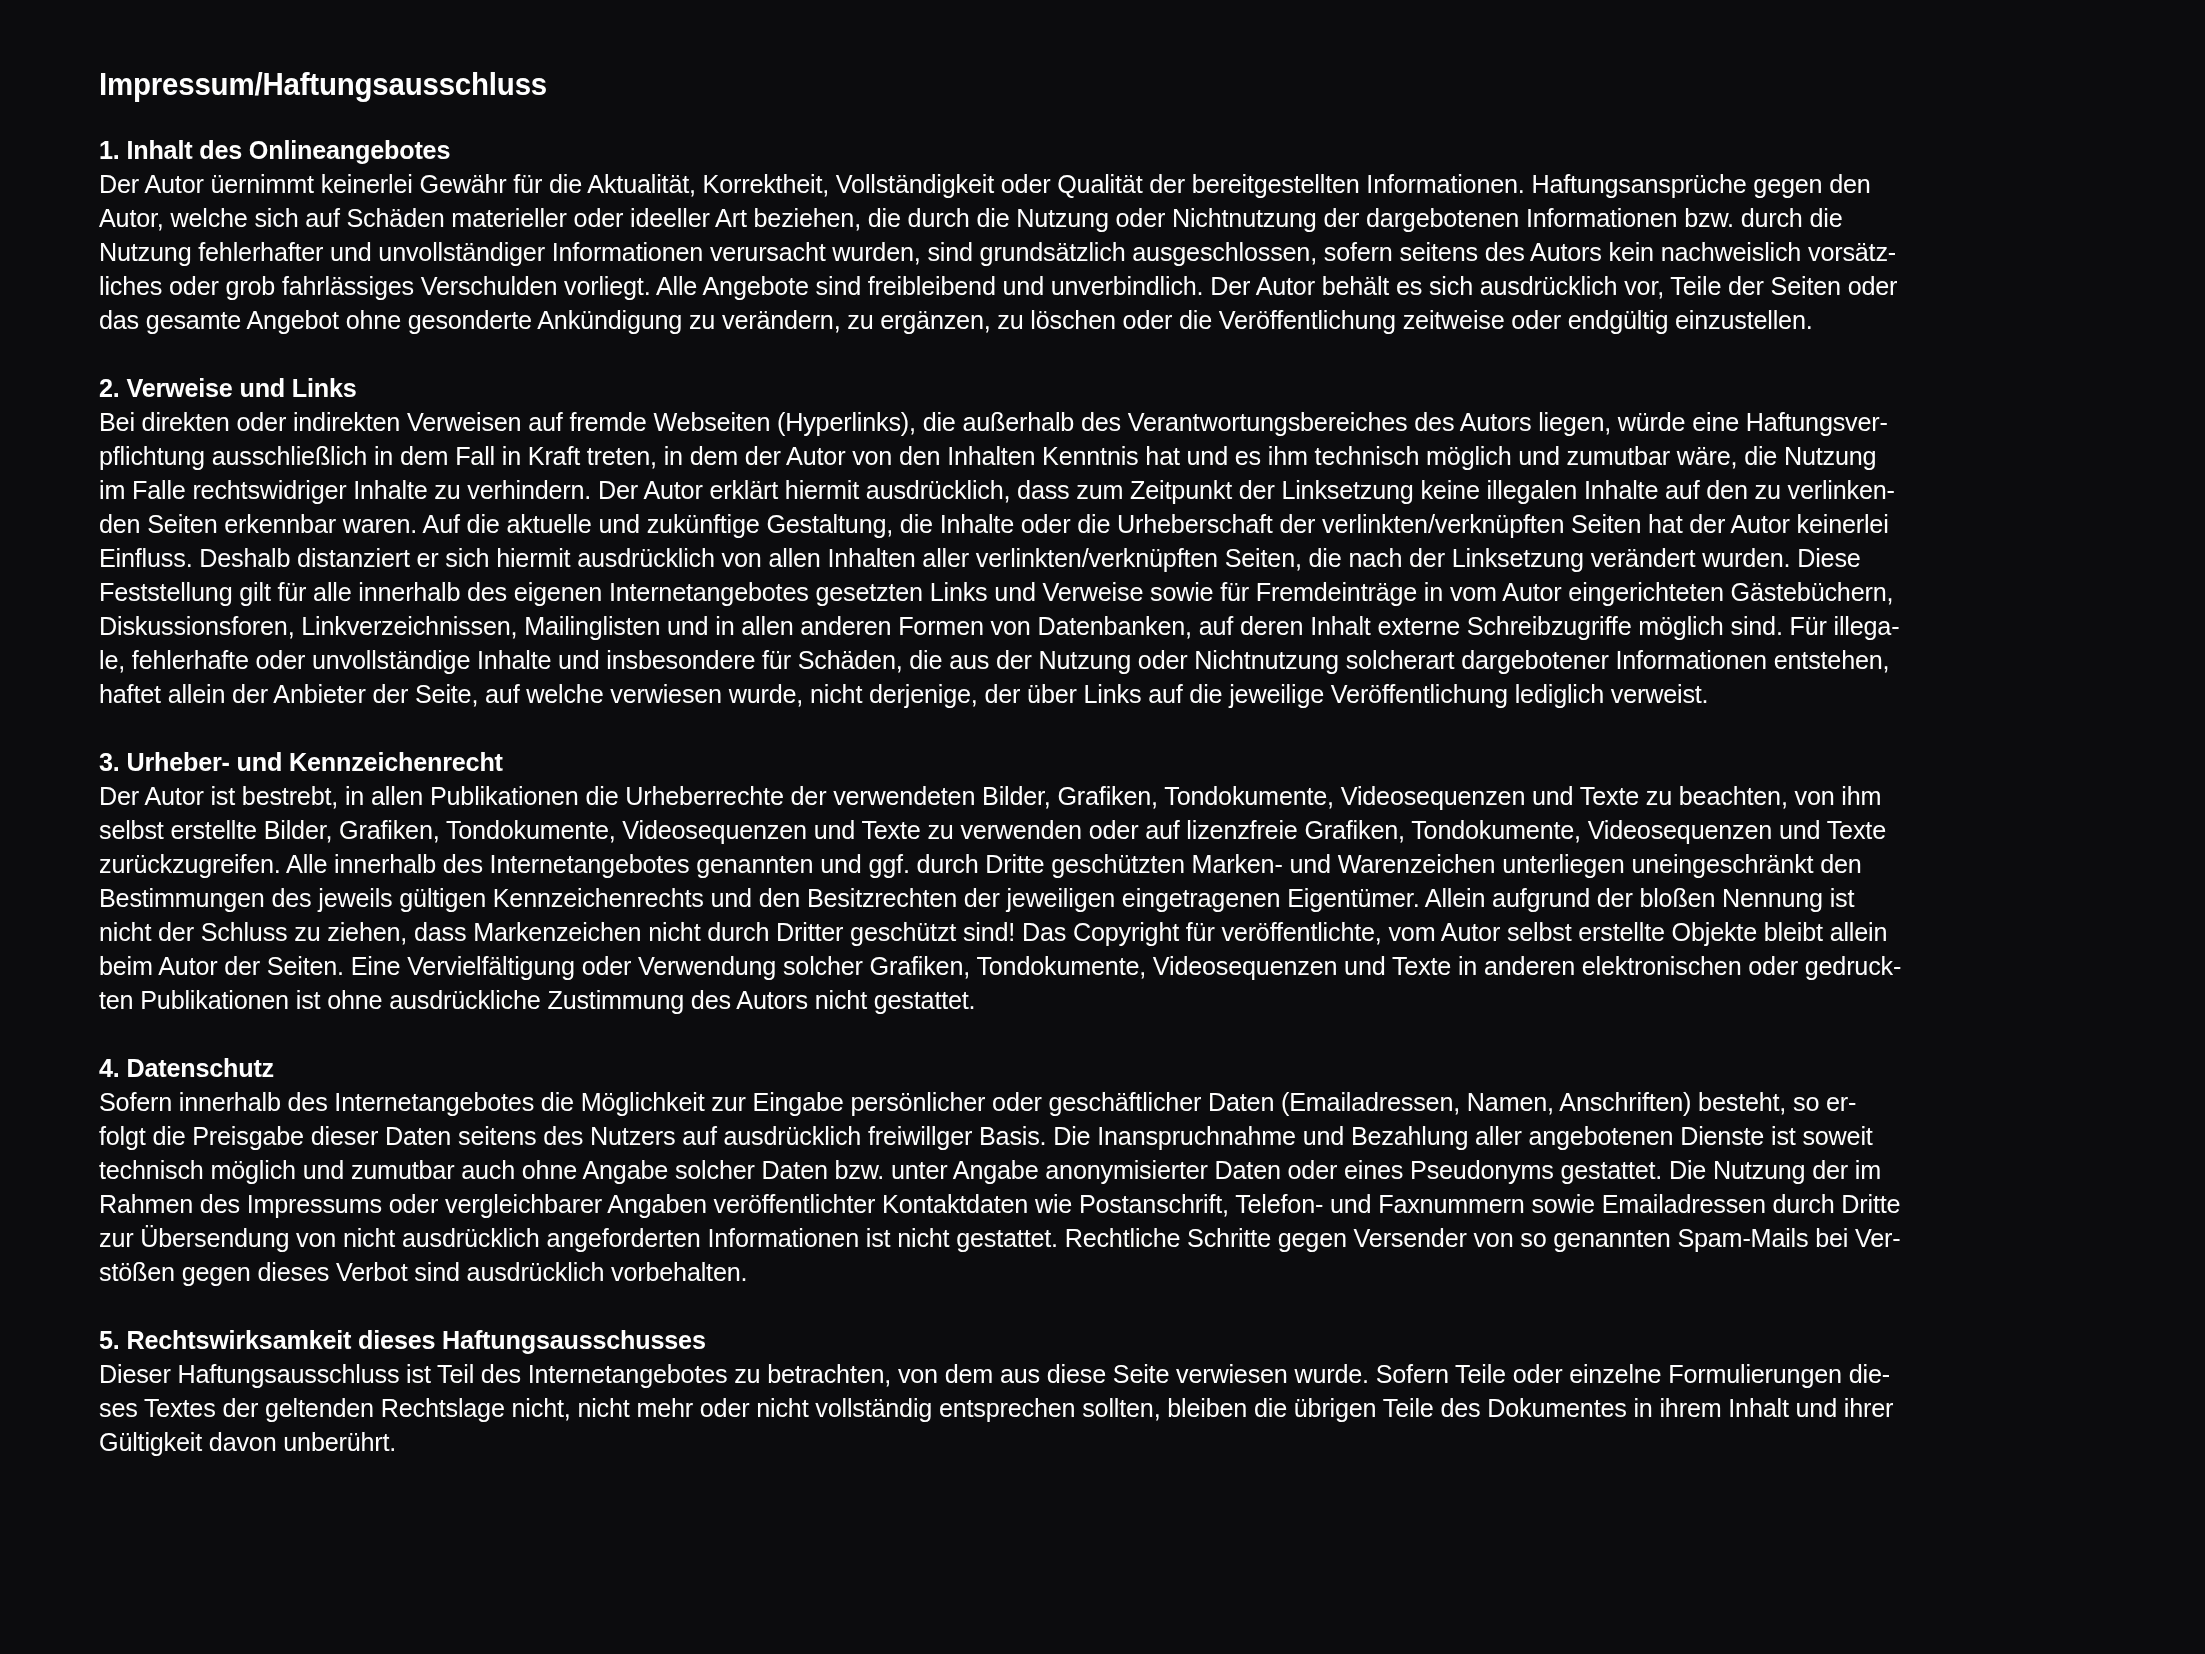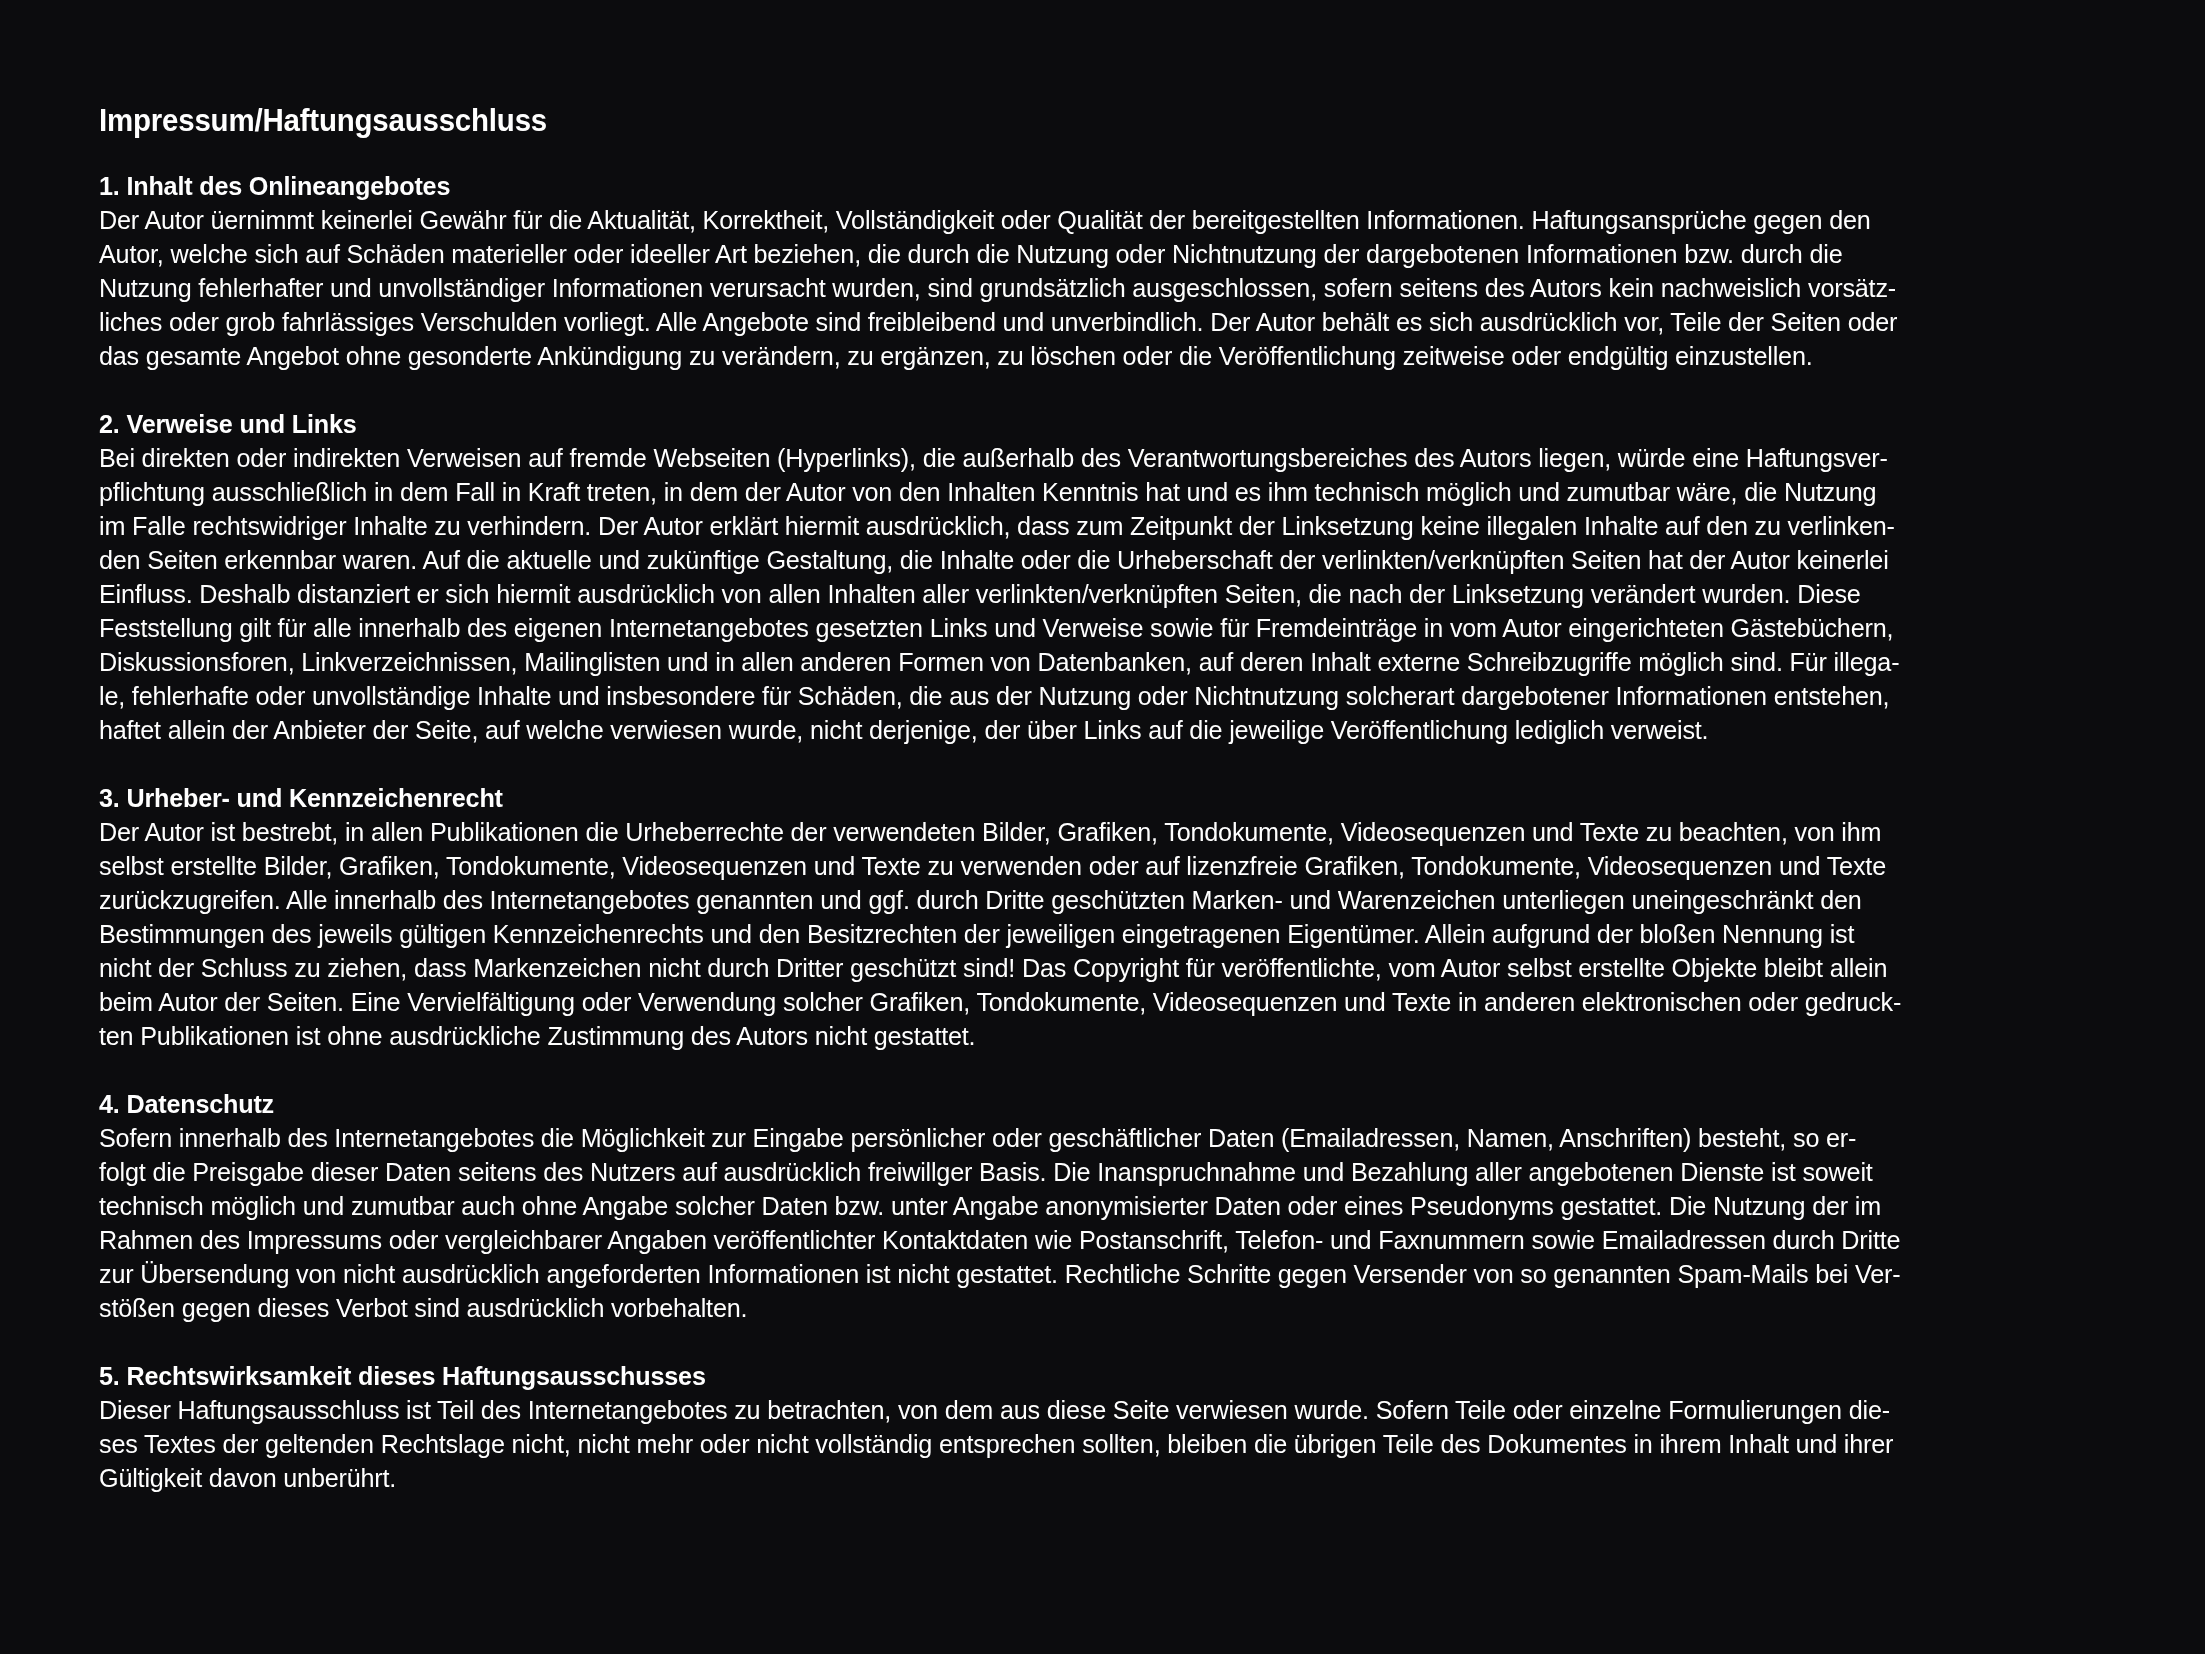--- a/index.html
+++ b/index.html
@@ -9,21 +9,21 @@
   body {
     width: 2205px;
     height: 1654px;
     background: #0c0c0e;
     overflow: hidden;
   }
   .page {
     box-sizing: border-box;
     width: 2205px;
     height: 1654px;
-    padding: 102px 0 0 99px;
+    padding: 66px 0 0 99px;
     color: #ffffff;
     font-family: "Liberation Sans", "DejaVu Sans", sans-serif;
   }
   
   .condense {
     transform: scaleX(0.95);
     transform-origin: 0 0;
     width: 2121px;
   }
   .page-title {

